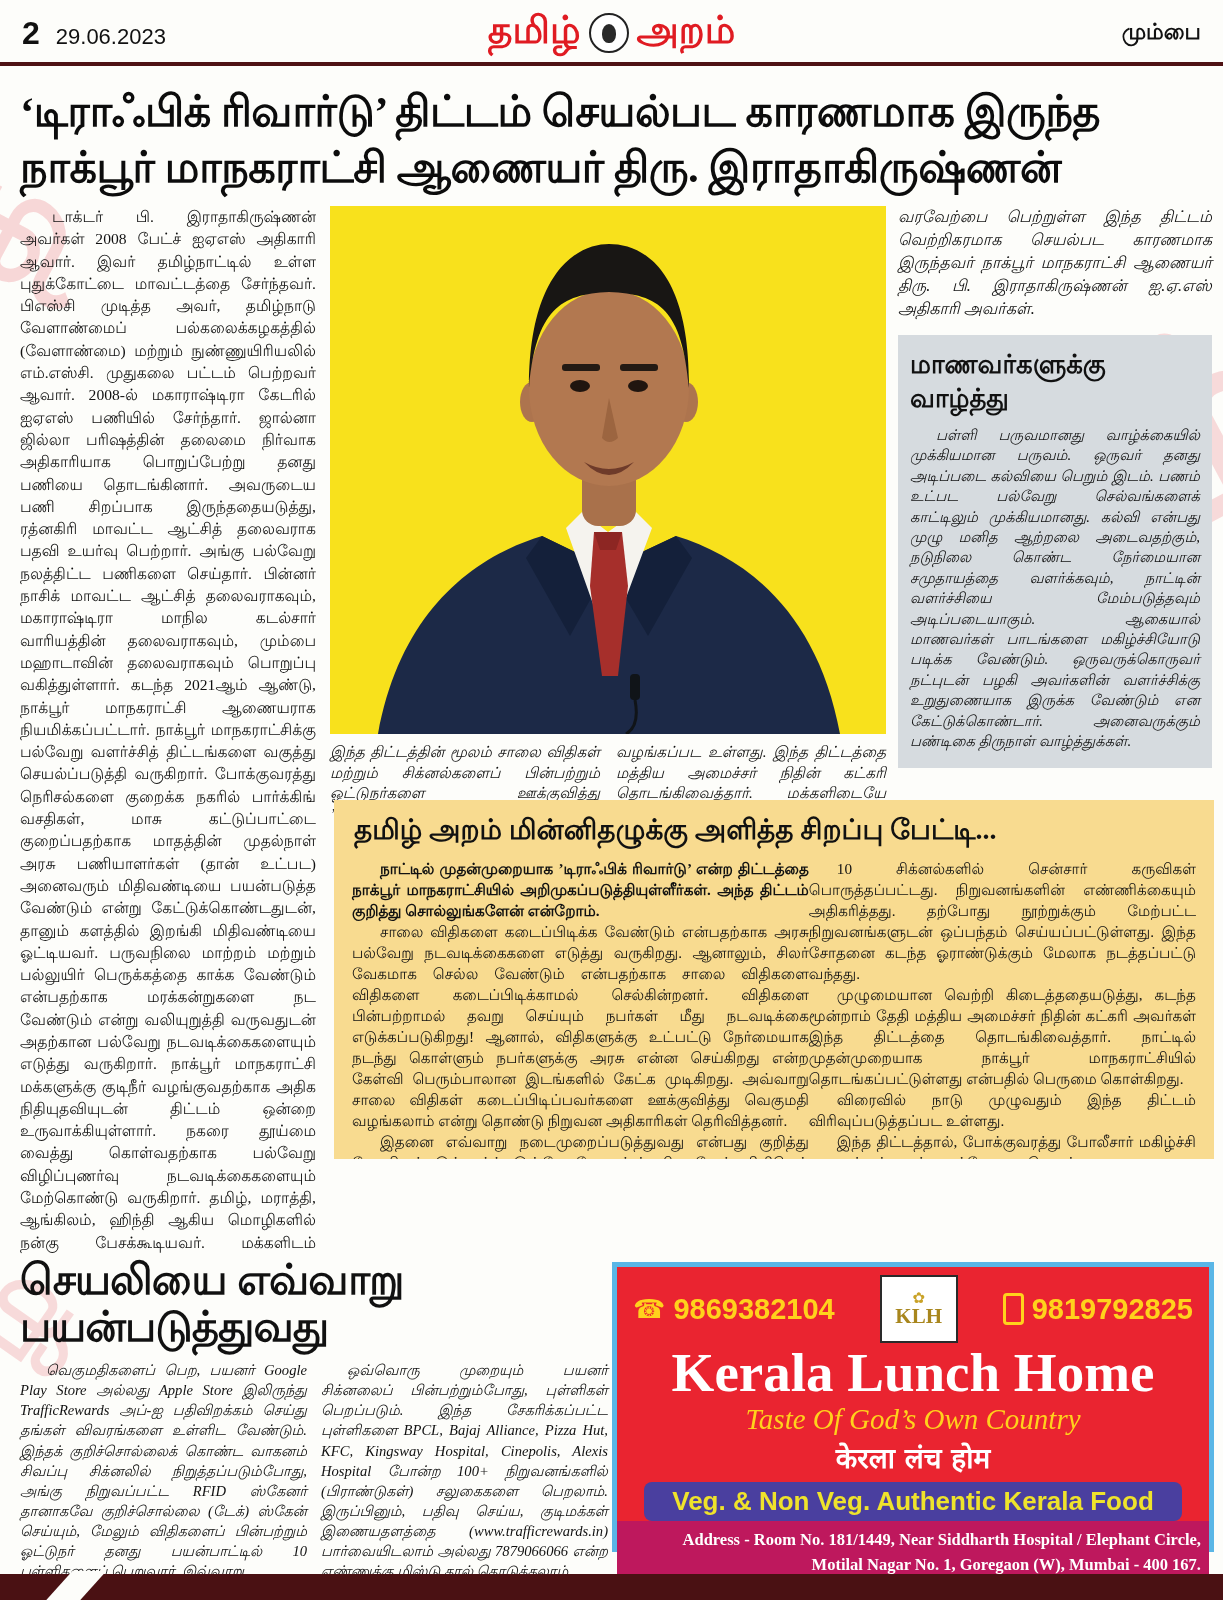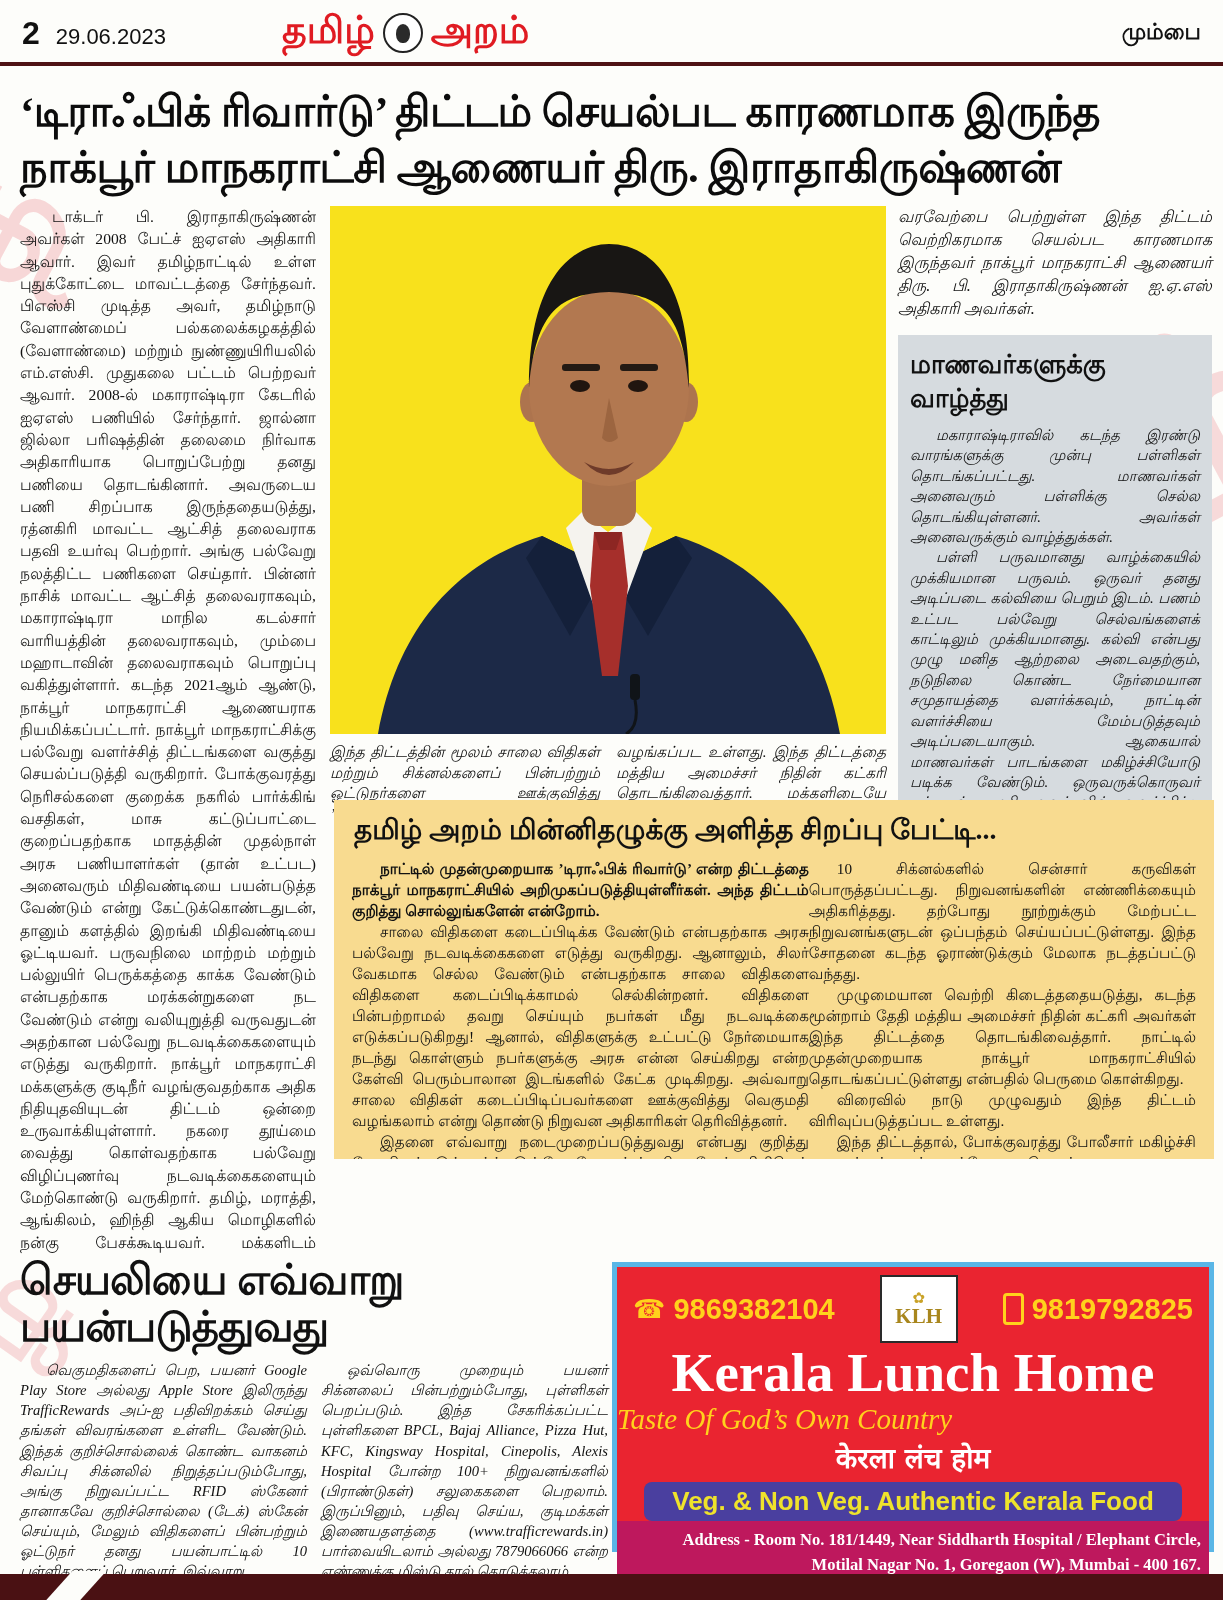--- a/index.html
+++ b/index.html
@@ -13,21 +13,21 @@
   .wm{position:absolute;z-index:1;color:#f3b9bb;opacity:.55;font-weight:800;pointer-events:none;
       font-family:"DejaVu Sans",sans-serif;line-height:1;}
   .wm1{top:150px;left:-55px;font-size:150px;transform:rotate(-62deg);}
   .wm2{top:300px;right:-80px;font-size:250px;transform:rotate(-28deg);opacity:.5;}
   .wm3{top:1255px;left:-35px;font-size:110px;transform:rotate(-55deg);opacity:.5;}
   
   .hdr{top:6px;left:0;right:0;height:54px;display:flex;align-items:center;padding:0 22px;box-sizing:border-box;}
   .hdr-left{display:flex;align-items:baseline;gap:16px;width:260px;}
   .page-num{font-size:32px;font-weight:800;font-family:"Liberation Sans",sans-serif;}
   .date{font-size:22px;font-weight:400;font-family:"Liberation Sans",sans-serif;}
-  .masthead{flex:1;display:flex;align-items:center;justify-content:flex-start;gap:8px;}
+  .masthead{flex:1;display:flex;align-items:center;justify-content:center;gap:8px;}
   .mast-word{font-size:38px;font-weight:800;color:#e01b22;font-family:"Liberation Sans",sans-serif;}
   .emblem{width:36px;height:36px;border:2px solid #222;border-radius:50%;background:#fff;
           display:flex;align-items:center;justify-content:center;}
   .emblem-inner{width:14px;height:19px;background:#2a2a2a;border-radius:50% 50% 45% 45%;}
   .edition{width:260px;text-align:right;font-size:22px;font-weight:800;font-family:"Liberation Sans",sans-serif;}
   .rule{top:62px;left:0;right:0;height:4px;background:#4f1214;}
   
   .headline{top:84px;left:20px;right:16px;font-size:43px;font-weight:800;line-height:1.3;color:#0c0c0c;
             font-family:"Liberation Serif",serif;letter-spacing:-0.5px;}
   
@@ -65,21 +65,21 @@
   .phone-group{display:flex;align-items:center;gap:8px;}
   .phone-icon{font-size:26px;color:#ffd21c;font-family:"DejaVu Sans",sans-serif;}
   .mobile-icon{width:15px;height:26px;border:3px solid #ffd21c;border-radius:4px;}
   .phone-num{font-size:29px;font-weight:800;color:#ffd21c;font-family:"Liberation Sans",sans-serif;}
   .klh-box{width:74px;height:64px;background:#fff;border:2px solid #2a2a2a;display:flex;flex-direction:column;
            align-items:center;justify-content:center;line-height:1;}
   .klh-flower{color:#c9a227;font-size:15px;font-family:"DejaVu Sans",sans-serif;}
   .klh-text{color:#a8861d;font-weight:800;font-size:21px;font-family:"Liberation Serif",serif;}
   .ad-name{text-align:center;color:#fff;font-size:55px;font-weight:800;font-family:"Liberation Serif",serif;
            line-height:1.02;margin-top:2px;}
-  .ad-tagline{text-align:left;color:#ffd21c;font-style:italic;font-size:29px;font-family:"Liberation Serif",serif;margin-top:2px;}
+  .ad-tagline{text-align:center;color:#ffd21c;font-style:italic;font-size:29px;font-family:"Liberation Serif",serif;margin-top:2px;}
   .ad-hindi{text-align:center;color:#fff;font-weight:800;font-size:28px;margin-top:2px;font-family:"DejaVu Sans",sans-serif;}
   .ad-pill{align-self:center;background:#4a3f9f;color:#efe32b;font-weight:800;font-size:26px;
            font-family:"Liberation Sans",sans-serif;padding:4px 28px;border-radius:8px;margin-top:6px;}
   .ad-address{background:#be185d;color:#fff;font-weight:700;font-size:16.5px;text-align:right;
               padding:7px 8px;line-height:1.5;margin-top:auto;}
   
   .footer{left:0;right:0;bottom:0;height:26px;background:#4a1113;z-index:4;}
   .footer-slash{position:absolute;left:58px;top:-3px;width:34px;height:32px;background:#fdfdfa;transform:skewX(-42deg);}
 </style>
 </head>
@@ -155,21 +155,20 @@
   <div class="caption">
     <p>இந்த திட்டத்தின் மூலம் சாலை விதிகள் மற்றும் சிக்னல்களைப் பின்பற்றும் ஓட்டுநர்களை ஊக்குவித்து ’வெகுமதிகள்’</p>
     <p>வழங்கப்பட உள்ளது. இந்த திட்டத்தை மத்திய அமைச்சர் நிதின் கட்கரி தொடங்கிவைத்தார். மக்களிடையே நல்ல</p>
   </div>
 </div>
 
 <div class="z col-right">
   <p class="right-intro">வரவேற்பை பெற்றுள்ள இந்த திட்டம் வெற்றிகரமாக செயல்பட காரணமாக இருந்தவர் நாக்பூர் மாநகராட்சி ஆணையர் திரு. பி. இராதாகிருஷ்ணன் ஐ.ஏ.எஸ் அதிகாரி அவர்கள்.</p>
   <div class="greet-box">
     <h3 class="greet-title">மாணவர்களுக்கு வாழ்த்து</h3>
-    <p>மகாராஷ்டிராவில் கடந்த இரண்டு வாரங்களுக்கு முன்பு பள்ளிகள் தொடங்கப்பட்டது. மாணவர்கள் அனைவரும் பள்ளிக்கு செல்ல தொடங்கியுள்ளனர். அவர்கள் அனைவருக்கும் வாழ்த்துக்கள்.</p>
     <p>பள்ளி பருவமானது வாழ்க்கையில் முக்கியமான பருவம். ஒருவர் தனது அடிப்படை கல்வியை பெறும் இடம். பணம் உட்பட பல்வேறு செல்வங்களைக் காட்டிலும் முக்கியமானது. கல்வி என்பது முழு மனித ஆற்றலை அடைவதற்கும், நடுநிலை கொண்ட நேர்மையான சமுதாயத்தை வளர்க்கவும், நாட்டின் வளர்ச்சியை மேம்படுத்தவும் அடிப்படையாகும். ஆகையால் மாணவர்கள் பாடங்களை மகிழ்ச்சியோடு படிக்க வேண்டும். ஒருவருக்கொருவர் நட்புடன் பழகி அவர்களின் வளர்ச்சிக்கு உறுதுணையாக இருக்க வேண்டும் என கேட்டுக்கொண்டார். அனைவருக்கும் பண்டிகை திருநாள் வாழ்த்துக்கள்.</p>
   </div>
 </div>
 
 <div class="z interview">
   <h2 class="int-title">தமிழ் அறம் மின்னிதழுக்கு அளித்த சிறப்பு பேட்டி...</h2>
   <div class="int-cols">
     <div>
       <p class="bold-p">நாட்டில் முதன்முறையாக ’டிராஃபிக் ரிவார்டு’ என்ற திட்டத்தை நாக்பூர் மாநகராட்சியில் அறிமுகப்படுத்தியுள்ளீர்கள். அந்த திட்டம் குறித்து சொல்லுங்களேன் என்றோம்.</p>
       <p>சாலை விதிகளை கடைப்பிடிக்க வேண்டும் என்பதற்காக அரசு பல்வேறு நடவடிக்கைகளை எடுத்து வருகிறது. ஆனாலும், சிலர் வேகமாக செல்ல வேண்டும் என்பதற்காக சாலை விதிகளை விதிகளை கடைப்பிடிக்காமல் செல்கின்றனர். விதிகளை பின்பற்றாமல் தவறு செய்யும் நபர்கள் மீது நடவடிக்கை எடுக்கப்படுகிறது! ஆனால், விதிகளுக்கு உட்பட்டு நேர்மையாக நடந்து கொள்ளும் நபர்களுக்கு அரசு என்ன செய்கிறது என்ற கேள்வி பெரும்பாலான இடங்களில் கேட்க முடிகிறது. அவ்வாறு சாலை விதிகள் கடைப்பிடிப்பவர்களை ஊக்குவித்து வெகுமதி வழங்கலாம் என்று தொண்டு நிறுவன அதிகாரிகள் தெரிவித்தனர்.</p>

